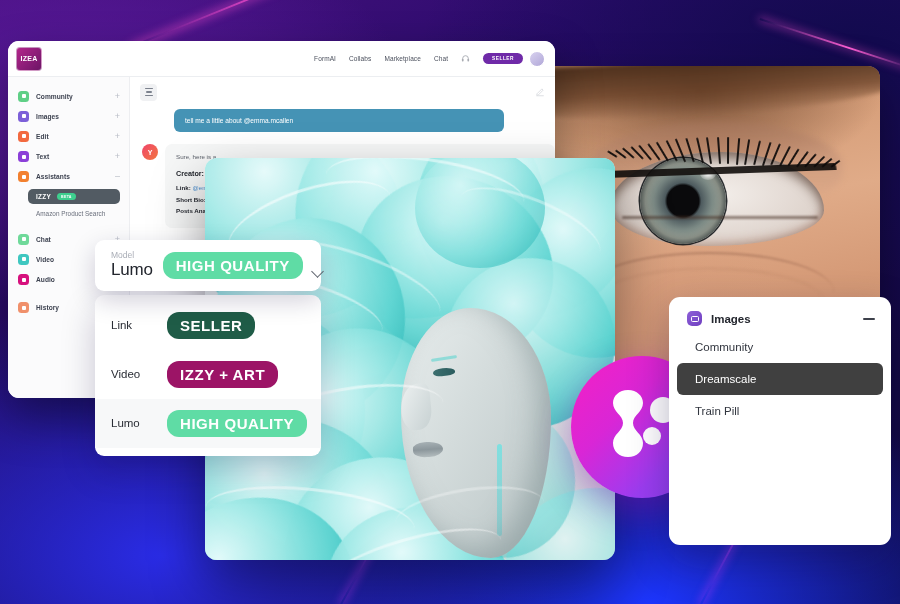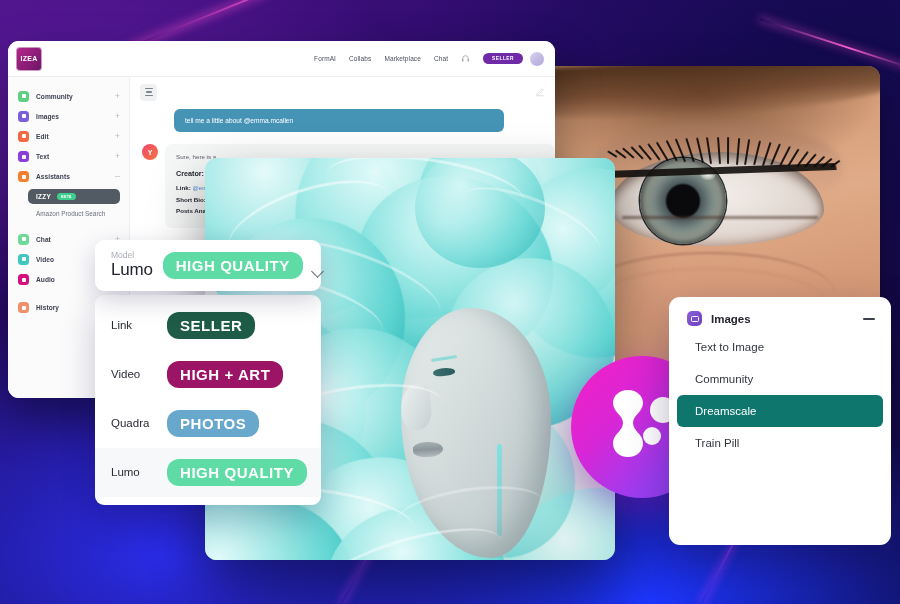--- a/index.html
+++ b/index.html
@@ -330,21 +330,21 @@
     border-radius: 1.5px; font-style: normal;
   }
   #images-title { font-size: 11.5px; font-weight: 700; color: #23262e; flex: 1; }
   #images-collapse {
     width: 12px; height: 2px; background: #3d414b; border-radius: 2px; cursor: pointer;
   }
   .img-item {
     font-size: 11.5px; color: #32363f; padding: 10px 14px 10px 18px;
     margin: 0 8px; border-radius: 6px; cursor: pointer;
   }
-  .img-item.active { background: #0f766e; color: #fff; }
+  .img-item.active { background: #404040; color: #fff; }
 
   
   #float-logo {
     position: absolute; left: 571px; top: 356px; width: 142px; height: 142px;
     border-radius: 50%;
     background: linear-gradient(135deg, #f520c4 0%, #d926d6 38%, #9b3df0 72%, #8b43f2 100%);
     box-shadow: 0 14px 36px rgba(140,20,180,.45);
   }
   #float-logo svg { position: absolute; left: 34px; top: 32px; }
 </style>
@@ -581,25 +581,21 @@
     <span id="chev"></span>
   </div>
 
   <div id="model-list">
     <div class="model-row">
       <span class="model-name">Link</span>
       <span class="quality-pill pill-mixers">SELLER</span>
     </div>
     <div class="model-row">
       <span class="model-name">Video</span>
-      <span class="quality-pill pill-textart">HIGH + ART</span>
-    </div>
-    <div class="model-row">
-      <span class="model-name">Quadra</span>
-      <span class="quality-pill pill-photos">PHOTOS</span>
+      <span class="quality-pill pill-textart">IZZY + ART</span>
     </div>
     <div class="model-row selected">
       <span class="model-name">Lumo</span>
       <span class="quality-pill pill-hq">HIGH QUALITY</span>
     </div>
   </div>
 </div>
 
 <div id="float-logo">
   <svg width="74" height="78" viewBox="0 0 74 78">
@@ -610,17 +606,16 @@
 </div>
 
 <div id="images-panel">
   <div id="images-head">
     <span id="images-ico">
         <em></em>
       </span>
     <span id="images-title">Images</span>
     <span id="images-collapse"></span>
   </div>
-  <div class="img-item">Text to Image</div>
   <div class="img-item">Community</div>
   <div class="img-item active">Dreamscale</div>
   <div class="img-item">Train Pill</div>
 </div>
 
 </body></html>

